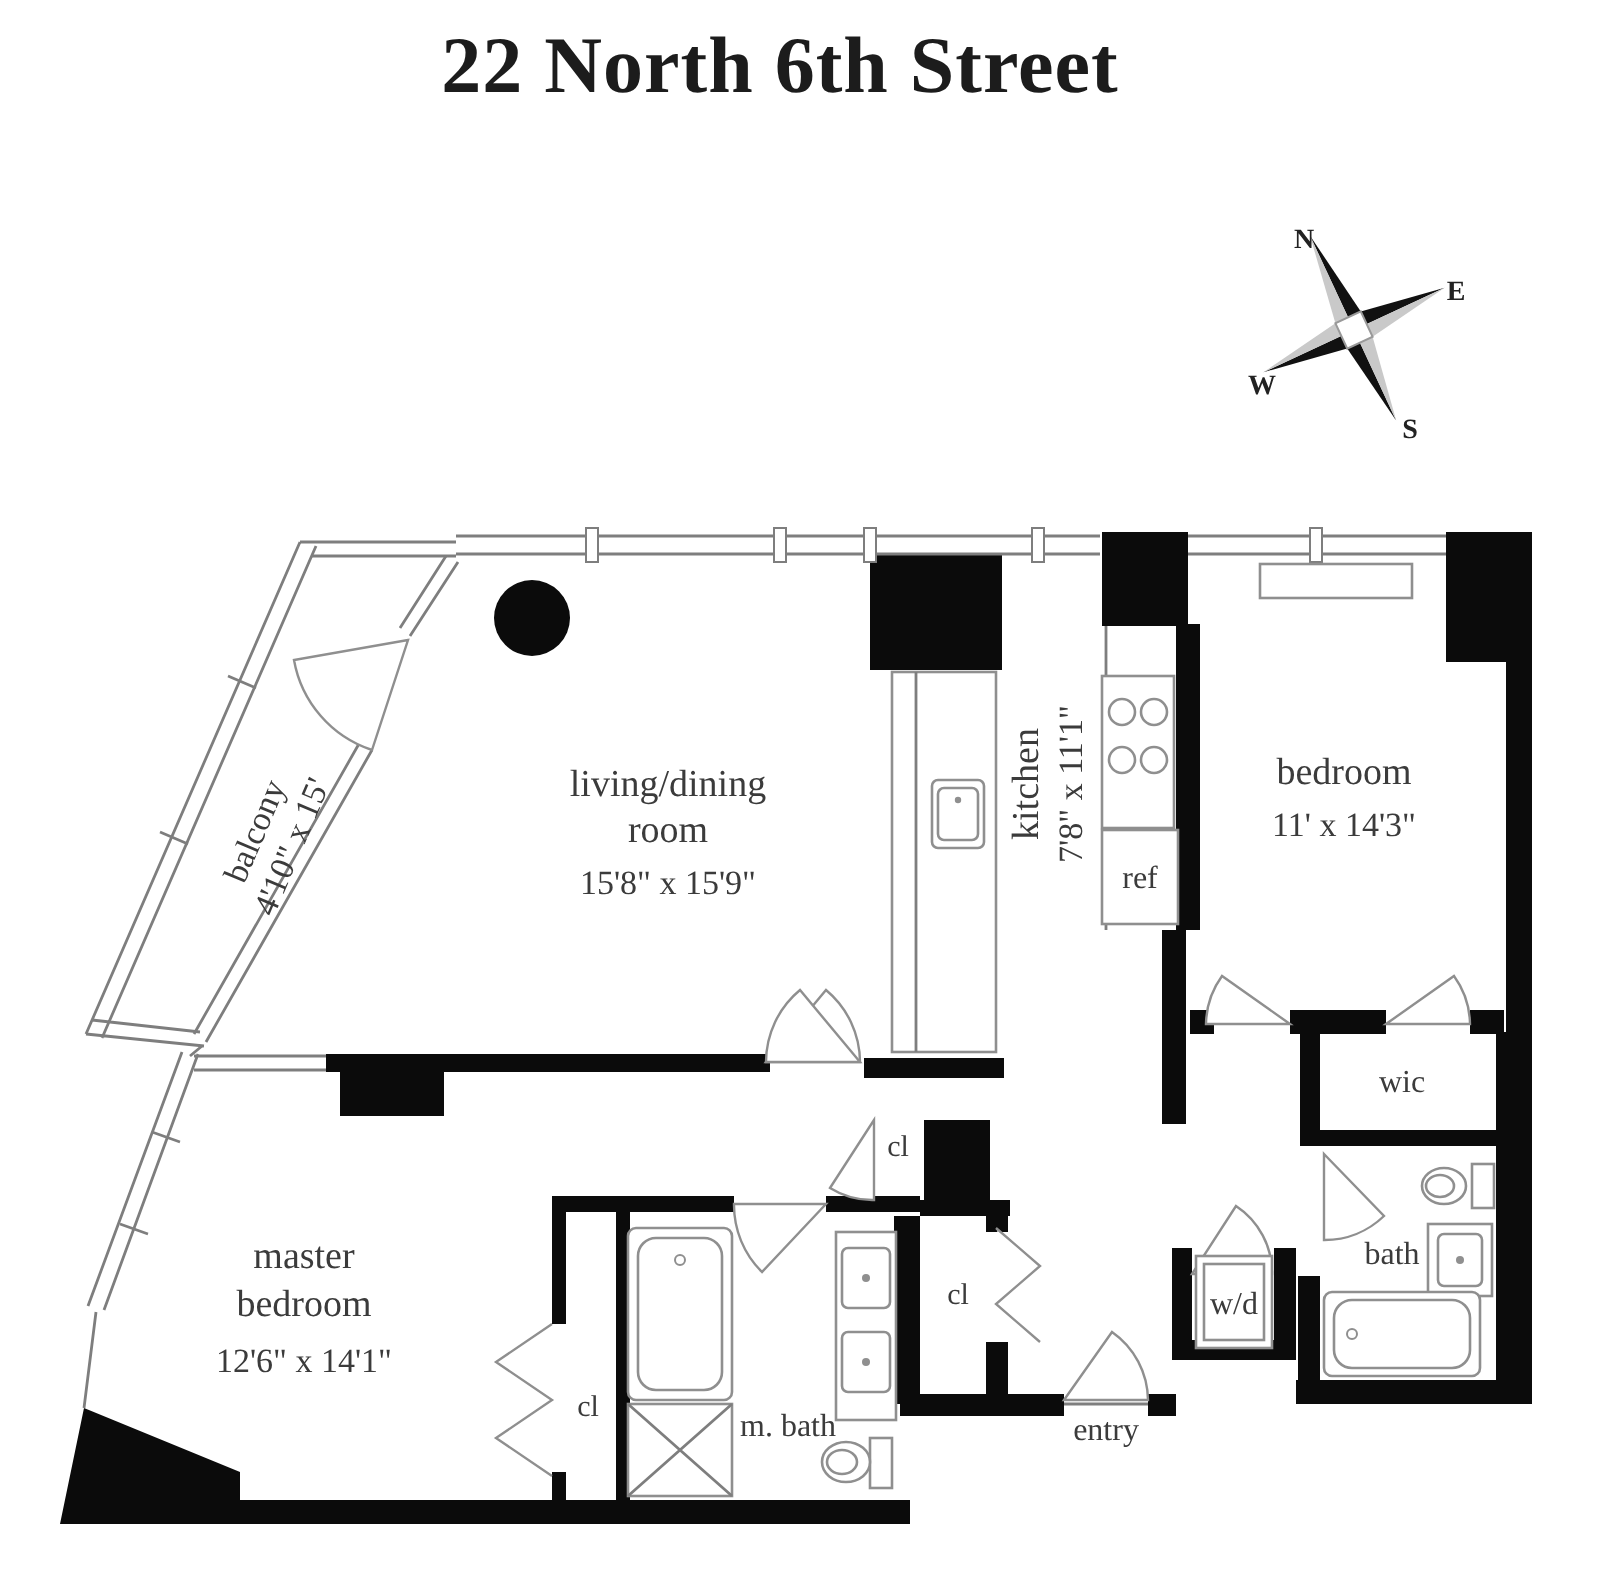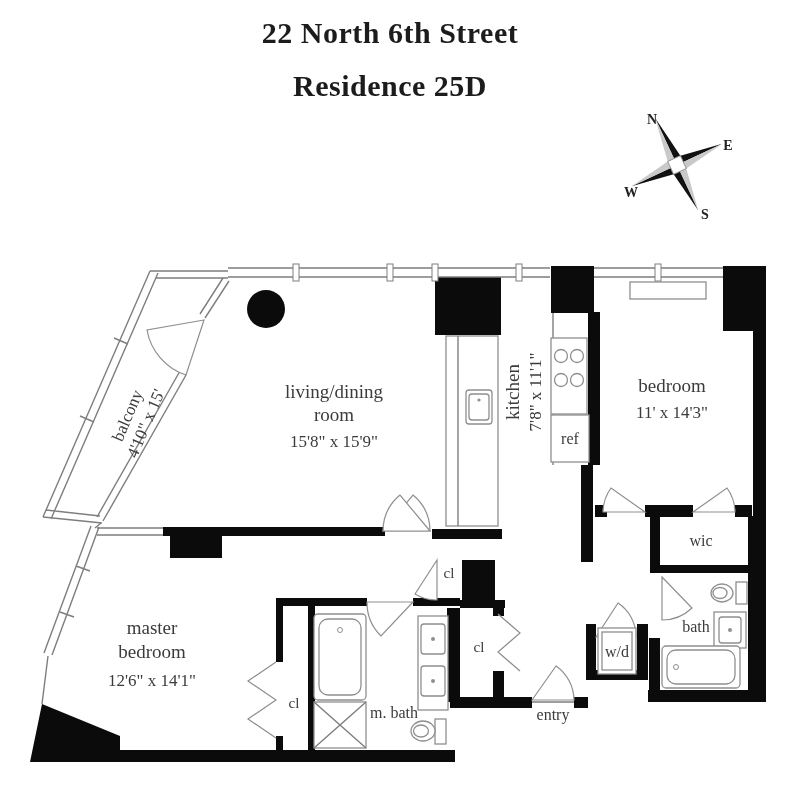--- a/index.html
+++ b/index.html
@@ -1,39 +1,38 @@
 <!DOCTYPE html>
 <html><head>
 <meta charset="utf-8">
 <style>
   html,body{margin:0;padding:0;background:#fff;}
   .page{position:relative;width:800px;height:792px;background:#fff;overflow:hidden;
         font-family:"Liberation Serif",serif;}
   .title{position:absolute;top:6px;left:0;width:780px;text-align:center;
-         color:#1c1c1c;font-weight:bold;font-size:30px;line-height:53px;letter-spacing:.5px;}
+         color:#1c1c1c;font-weight:bold;font-size:40px;line-height:53px;letter-spacing:.5px;}
   svg text{font-family:"Liberation Serif",serif;fill:#3b3b3b;}
   .roomname{font-size:19px;}
   .roomdims{font-size:17px;}
   .small-label{font-size:16px;}
   .cl-label{font-size:15px;}
   .compass-label{font-size:14px;font-weight:bold;fill:#222;}
   .wall{fill:#0b0b0b;stroke:none;}
   .thin{stroke:#7e7e7e;stroke-width:1.4;fill:none;}
   .fix{stroke:#8f8f8f;stroke-width:1.3;fill:#fff;}
   .door{stroke:#8f8f8f;stroke-width:1.2;fill:#fff;}
   .mull{fill:#fff;stroke:#7e7e7e;stroke-width:1;}
 </style>
 </head>
 <body>
 
 <div class="page">
 
   <div class="title">
     <div>22 North 6th Street</div>
-    <div>Residence 25D</div>
   </div>
 
   <svg width="800" height="792" viewBox="0 0 800 792" xmlns="http://www.w3.org/2000/svg">
 
     <g>
       <g transform="translate(677,165) rotate(-25)">
         <polygon points="0,-52 7,-7 0,0" fill="#111"></polygon>
           <polygon points="0,-52 -7,-7 0,0" fill="#c9c9c9"></polygon>
         <polygon points="50,0 7,-7 0,0" fill="#111"></polygon>
           <polygon points="50,0 7,7 0,0" fill="#c9c9c9"></polygon>

